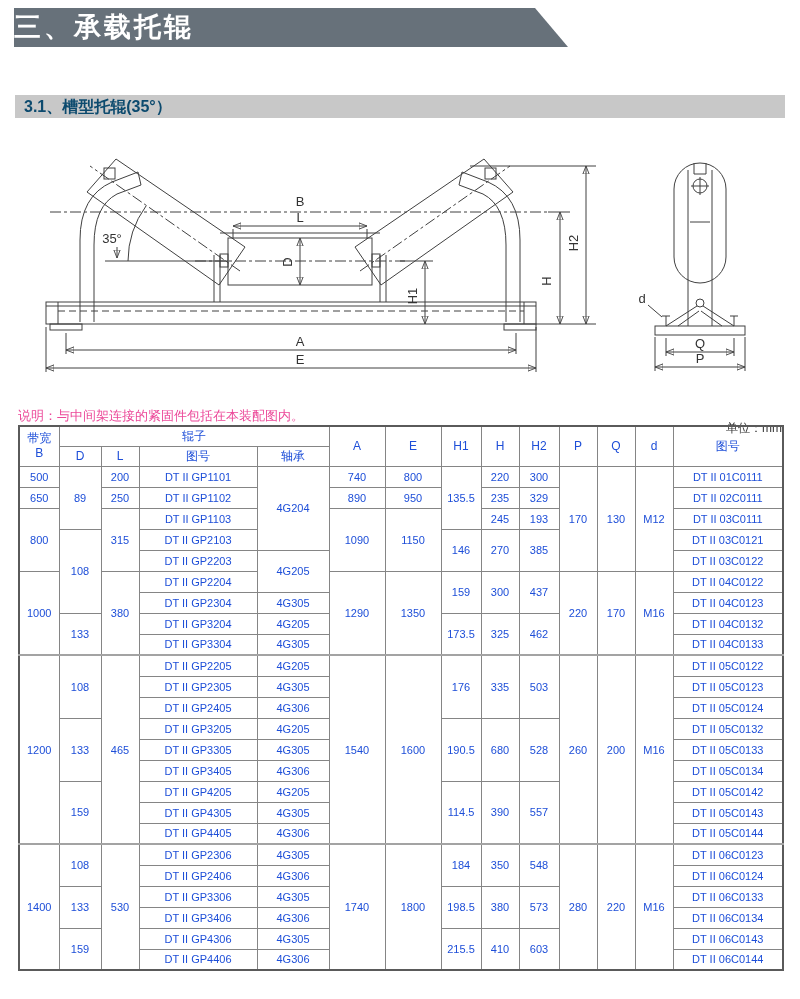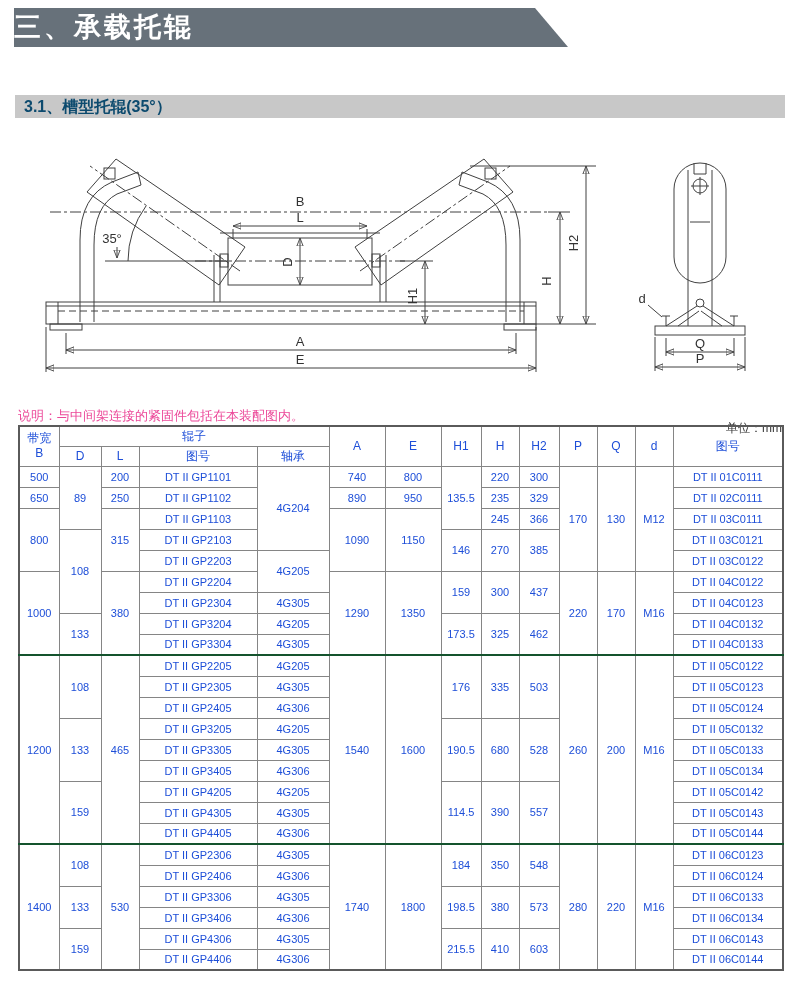--- a/index.html
+++ b/index.html
@@ -32,21 +32,21 @@
 
   
   table.spec{position:absolute;left:18px;top:425px;width:764px;table-layout:fixed;
              border-collapse:collapse;border:2px solid #5a5a5a;color:#1d4ed8;}
   table.spec th, table.spec td{border:1px solid #858585;text-align:center;vertical-align:middle;
              padding:0;overflow:hidden;font-weight:normal;}
   table.spec thead tr{height:20px;}
   table.spec th{font-size:12px;white-space:pre-line;line-height:1.25;}
   table.spec tbody tr{height:21px;}
   table.spec td{font-size:11px;}
-  table.spec tr.grp td{border-top:2px solid #14532d;}
+  table.spec tr.grp td{border-top:2px solid #a3a3a3;}
 </style>
 </head>
 <body>
 
 <div id="page">
 
   <div class="banner">
     <span>三、承载托辊</span>
   </div>
 
@@ -246,21 +246,21 @@
           <td>329</td>
           <td>DT II 02C0111</td>
         </tr>
         <tr>
           <td rowspan="3">800</td>
           <td rowspan="3">315</td>
           <td>DT II GP1103</td>
           <td rowspan="3">1090</td>
           <td rowspan="3">1150</td>
           <td>245</td>
-          <td>366</td>
+          <td>193</td>
           <td>DT II 03C0111</td>
         </tr>
         <tr>
           <td rowspan="4">108</td>
           <td>DT II GP2103</td>
           <td rowspan="2">146</td>
           <td rowspan="2">270</td>
           <td rowspan="2">385</td>
           <td>DT II 03C0121</td>
         </tr>

